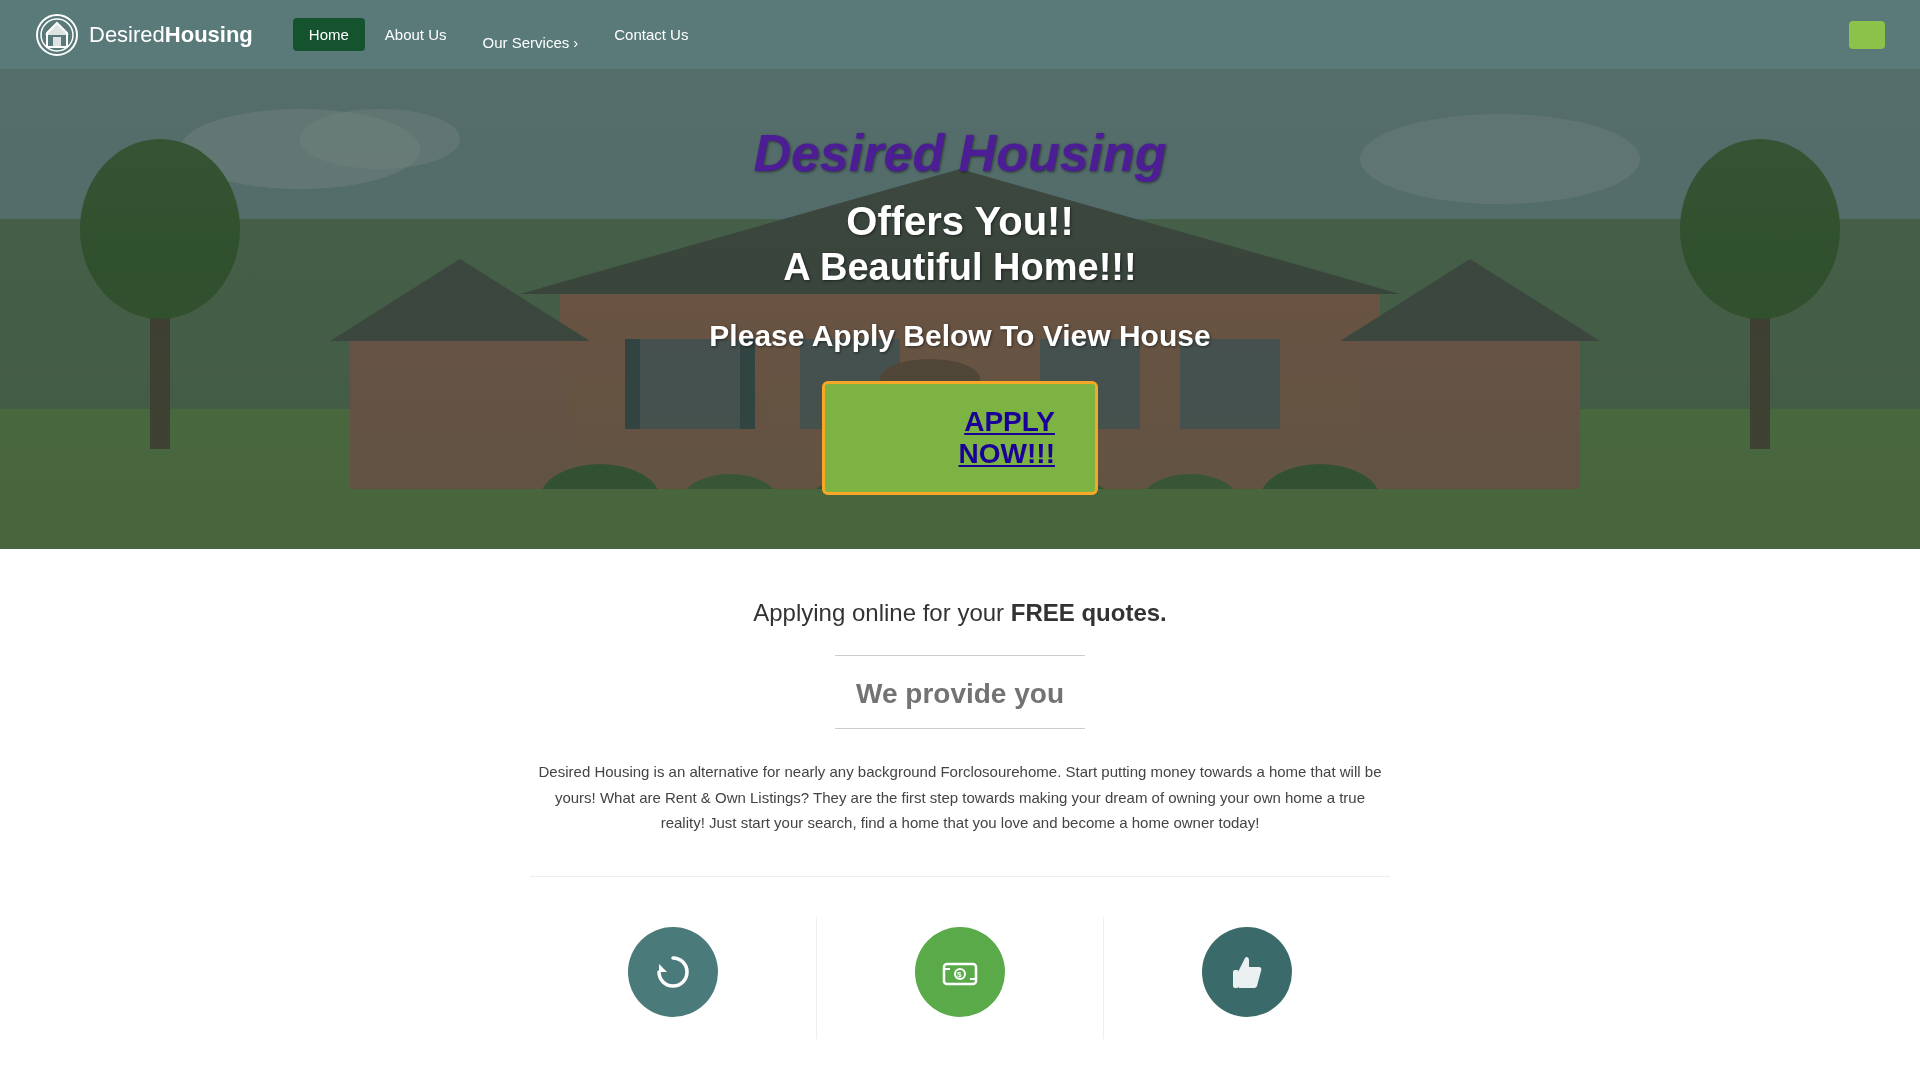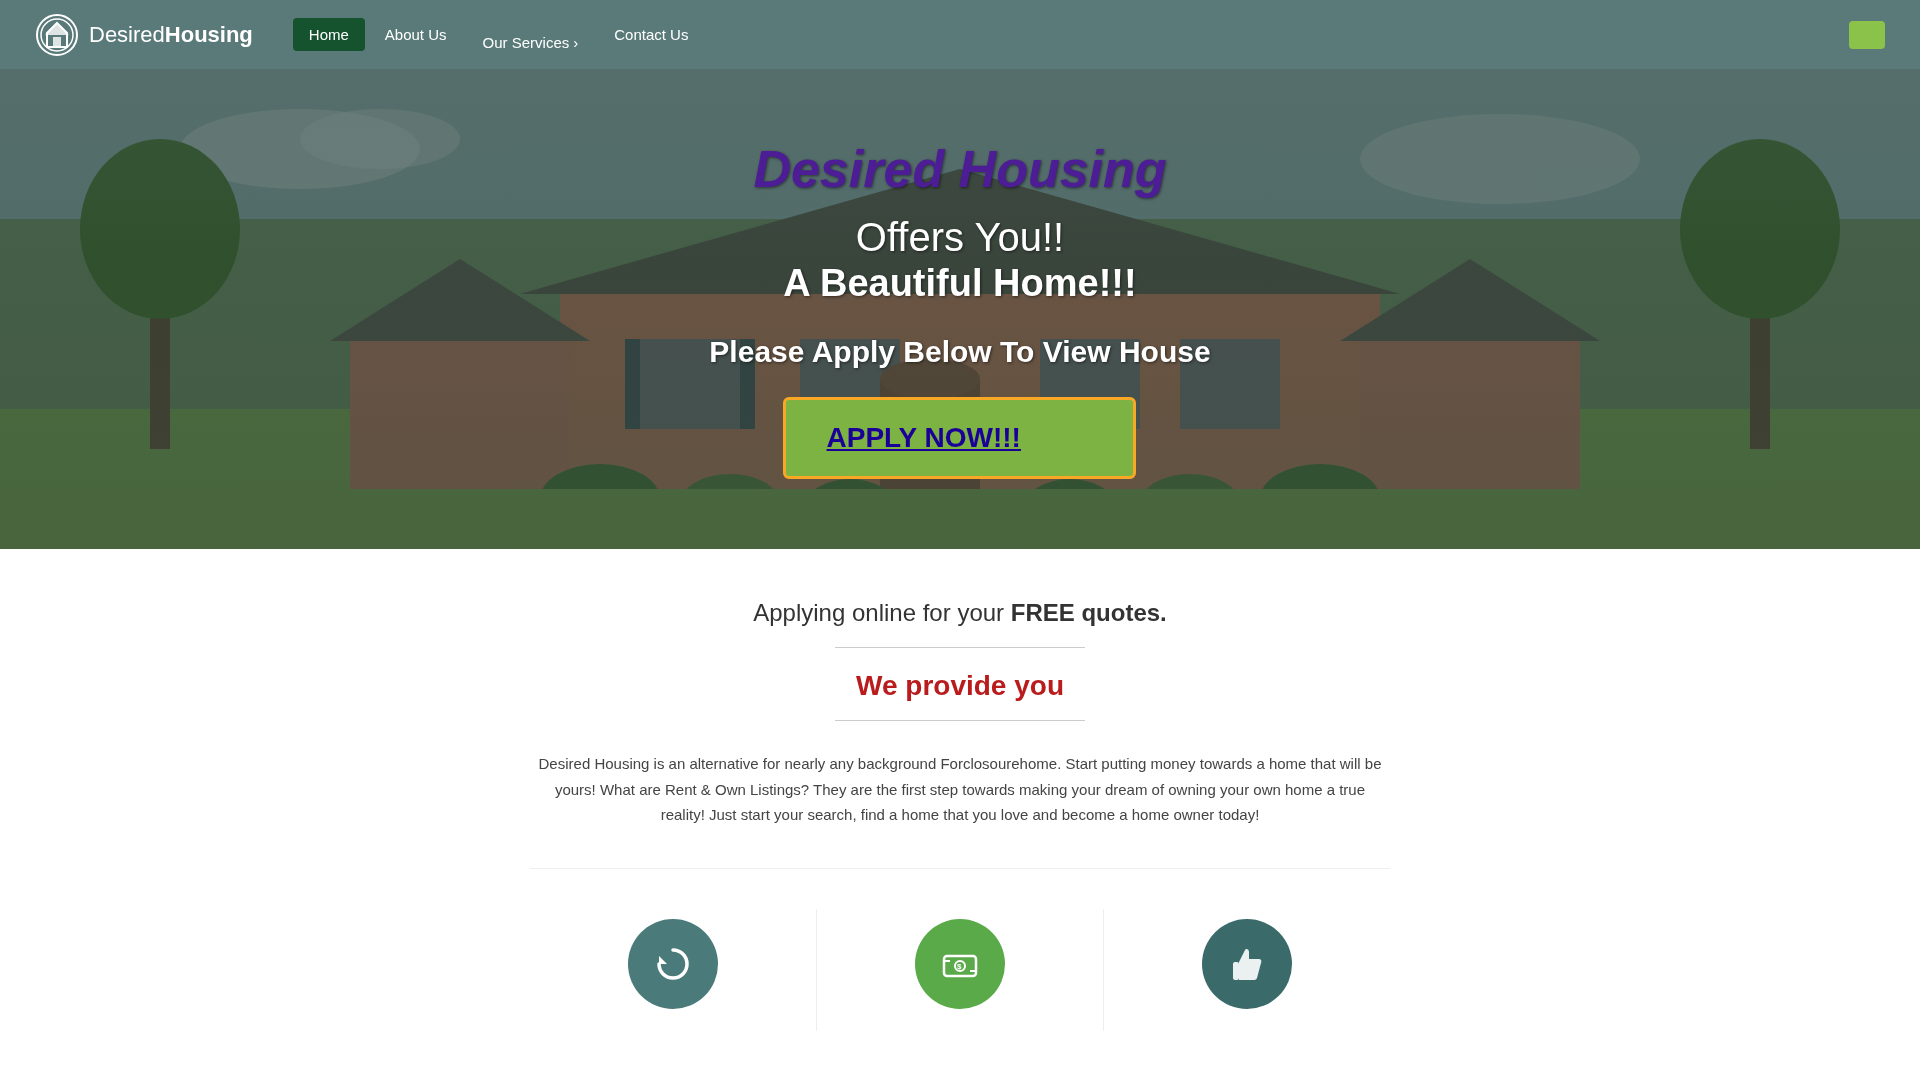--- a/index.html
+++ b/index.html
@@ -108,21 +108,21 @@
     }
     .hero-title-colored {
       font-size: 52px;
       font-weight: bold;
       color: #4c1d95;
       font-style: italic;
       text-shadow: 1px 1px 3px rgba(0,0,0,0.5);
     }
     .hero-subtitle {
       font-size: 40px;
-      font-weight: normal;
+      font-weight: bold;
       color: #fff;
       text-shadow: 1px 1px 3px rgba(0,0,0,0.5);
       margin-top: 16px;
     }
     .hero-line2 {
       font-size: 38px;
       font-weight: bold;
       color: #fff;
       text-shadow: 1px 1px 3px rgba(0,0,0,0.5);
       margin-top: 2px;
@@ -130,58 +130,58 @@
     .hero-line3 {
       font-size: 30px;
       font-weight: bold;
       color: #fff;
       text-shadow: 1px 1px 3px rgba(0,0,0,0.5);
       margin-top: 30px;
     }
     .apply-btn {
       display: block;
       margin: 28px auto 0;
-      width: 353px;
+      width: 276px;
       padding: 22px 40px;
       background: #7CB342;
       border: 3px solid #F9A825;
       border-radius: 6px;
       font-size: 28px;
       font-weight: bold;
       color: #1a0099;
       text-decoration: underline;
       cursor: pointer;
-      text-align: left;
+      text-align: right;
       font-style: normal;
     }
 
     
     .content-section {
       padding: 50px 20px 40px;
       text-align: center;
       max-width: 900px;
       margin: 0 auto;
     }
     .free-quotes-text {
       font-size: 24px;
       color: #333;
-      margin-bottom: 20px;
+      margin-bottom: 28px;
     }
     .free-quotes-text strong {
       font-weight: bold;
     }
     .divider {
       border: none;
       border-top: 1px solid #ccc;
       width: 250px;
       margin: 0 auto 22px;
     }
     .we-provide {
       font-size: 28px;
-      color: #b91c1c;
+      color: #737373;
       margin-bottom: 18px;
     }
     .divider2 {
       border: none;
       border-top: 1px solid #ccc;
       width: 250px;
       margin: 0 auto 30px;
     }
     .description-text {
       font-size: 15px;

